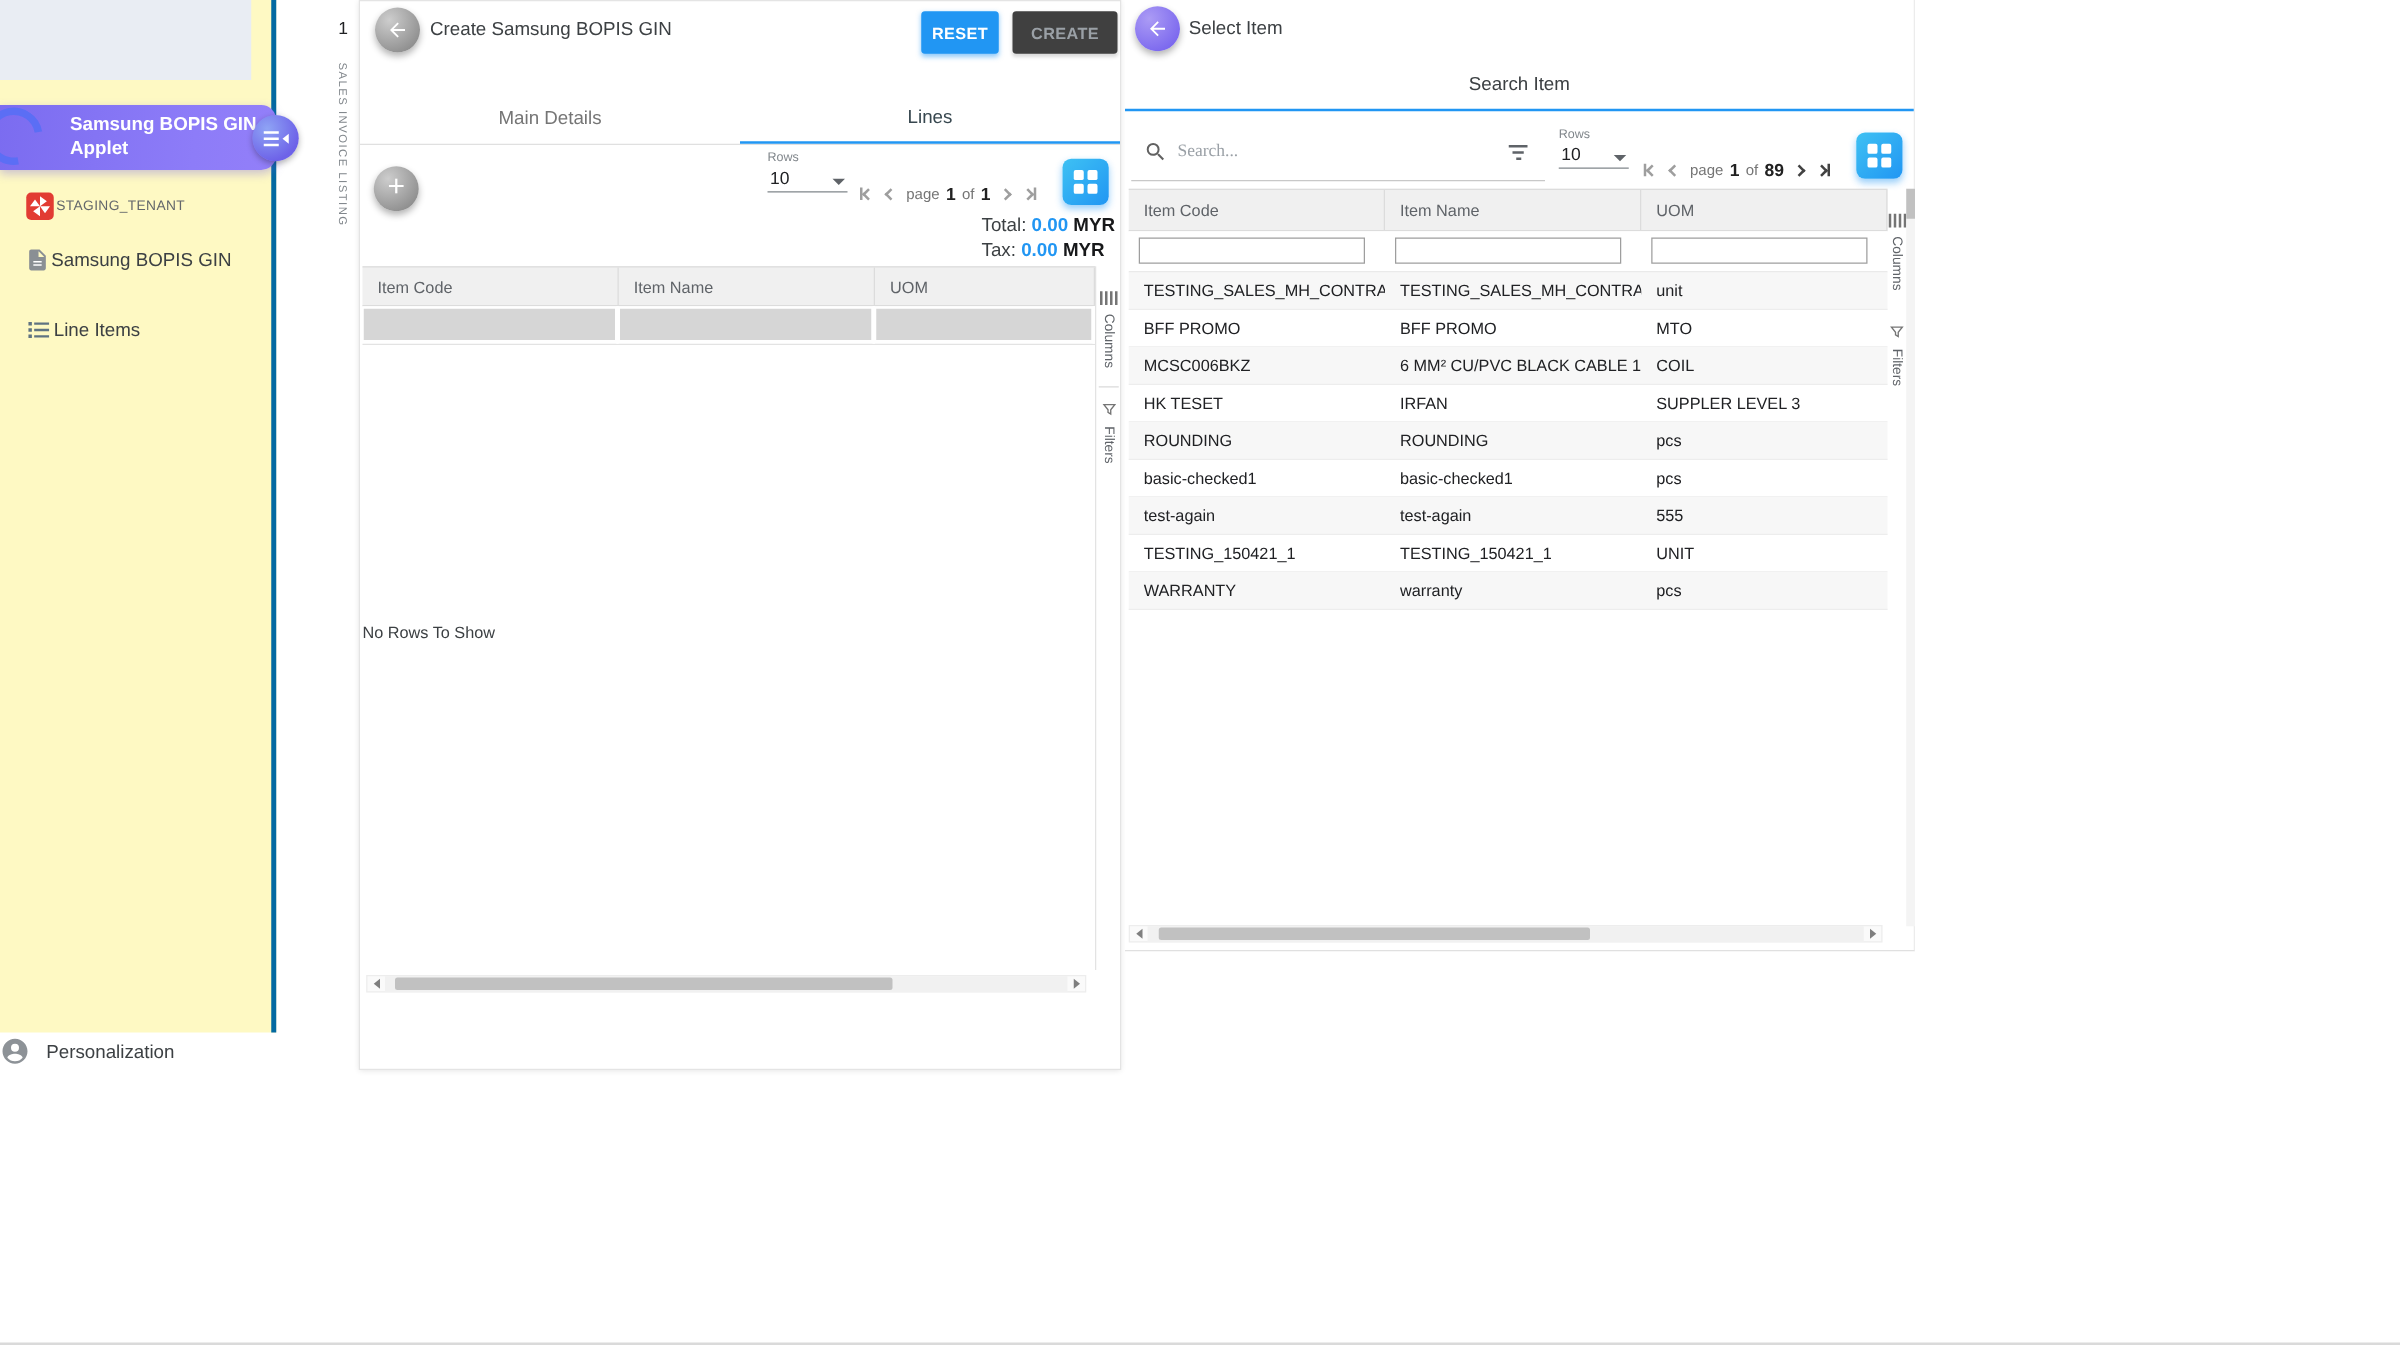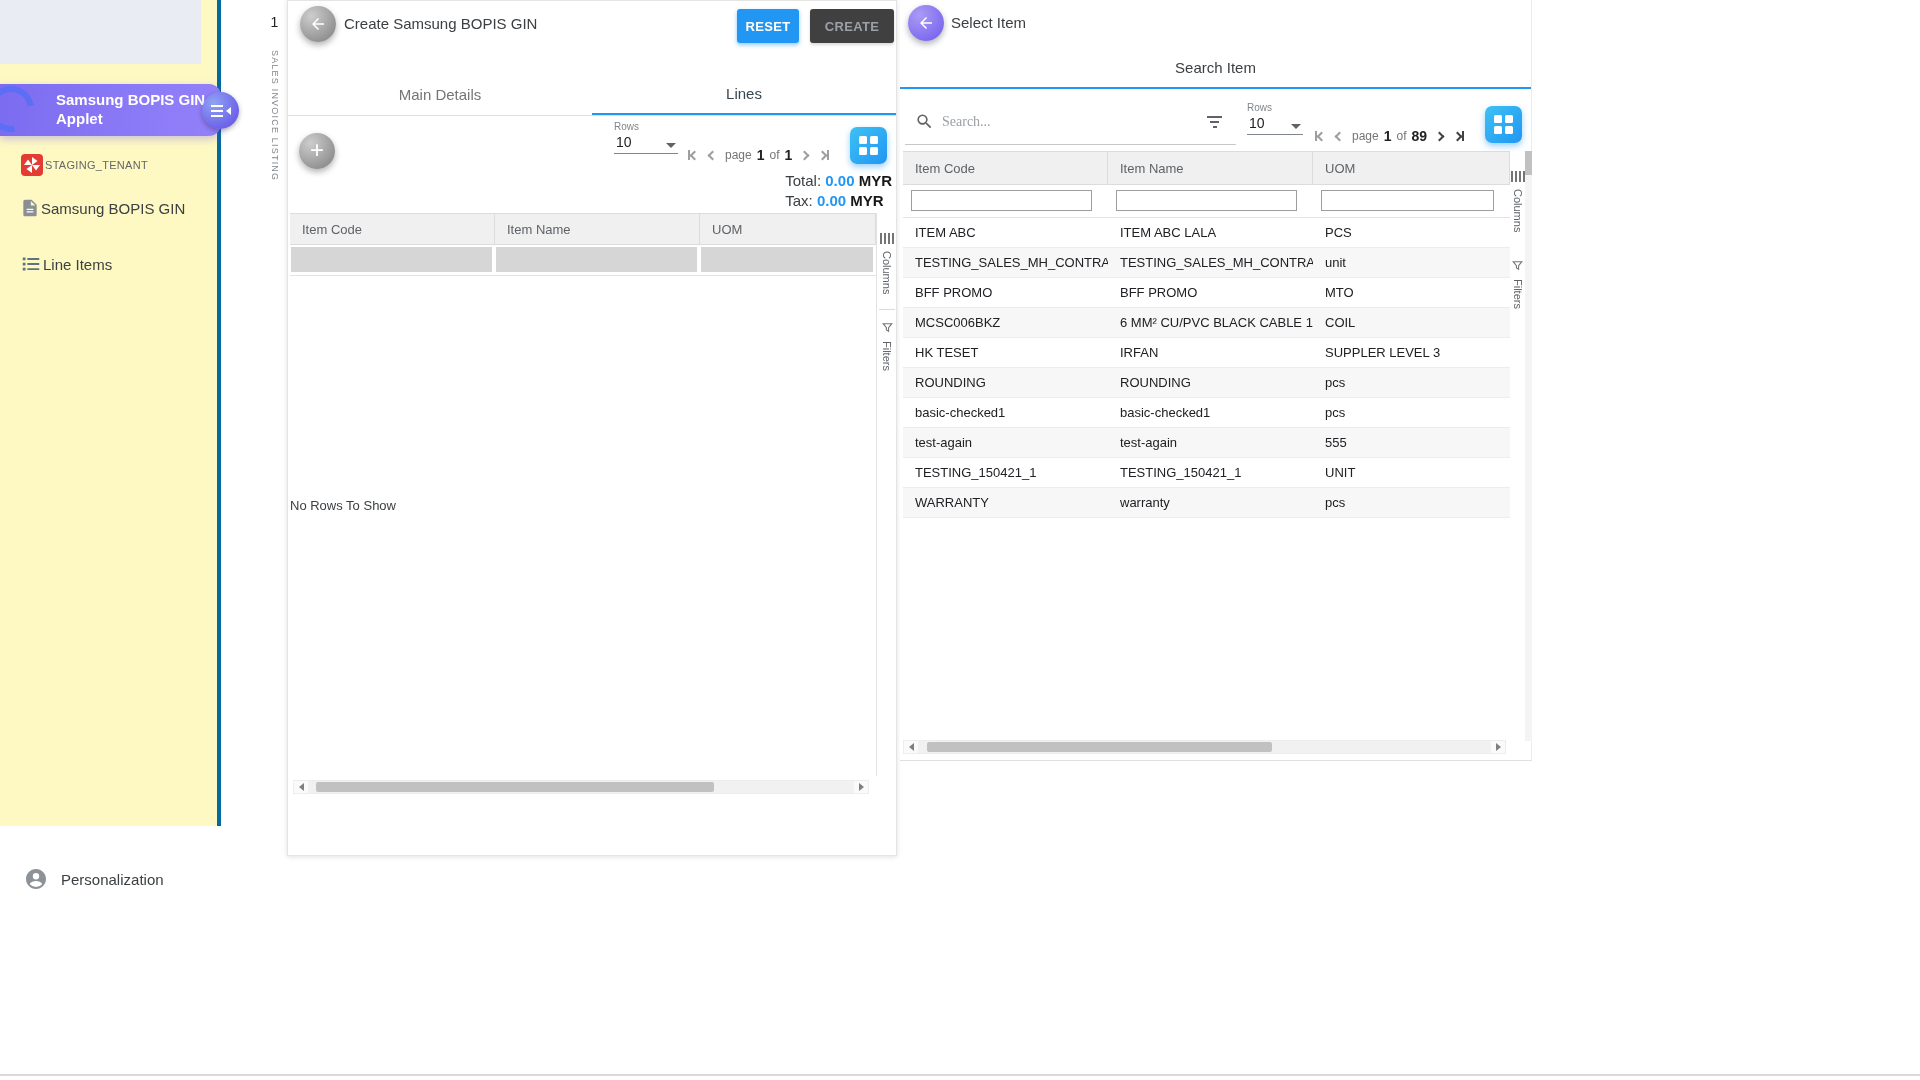--- a/index.html
+++ b/index.html
@@ -20,21 +20,21 @@
     display:flex;align-items:center;justify-content:center;gap:3px;cursor:pointer;z-index:4}
   .menu-bars{display:flex;flex-direction:column;gap:3px}
   .menu-bars i{display:block;width:12px;height:2px;background:#fff}
   .tri-left{width:0;height:0;border-top:4px solid transparent;border-bottom:4px solid transparent;border-right:5px solid #fff}
   .nav-item{position:absolute;display:flex;align-items:center;gap:1px;padding-left:20px;width:100%;cursor:pointer}
   .nav-tenant{top:150px;height:30px}
   .nav-tenant .nav-label{font-size:11px;color:#63676b;letter-spacing:.3px}
   .nav-gin{top:193px;height:30px}
   .nav-lineitems{top:249px;height:30px}
   .nav-label{font-size:15px;color:#3c4043}
-  .personalization{position:absolute;top:864px;height:30px;display:flex;align-items:center;gap:13px;padding-left:24px;width:100%;cursor:pointer}
+  .personalization{position:absolute;top:826px;height:30px;display:flex;align-items:center;gap:13px;width:100%;cursor:pointer}
 
   
   .ws-strip{position:absolute;left:261px;top:0;width:27px;height:856px;cursor:pointer}
   .ws-number{position:absolute;top:14px;left:0;width:100%;text-align:center;font-size:14px;color:#202124}
   .ws-label{position:absolute;top:50px;left:50%;transform:translateX(-50%);writing-mode:vertical-rl;font-size:9px;color:#80868b;letter-spacing:1.2px}
 
   
   .panel{position:absolute;background:#fff}
   .create-panel{left:287px;top:0;width:610px;height:856px;border:1px solid #e4e4e4;box-shadow:0 1px 5px rgba(0,0,0,.12)}
   .select-panel{left:900px;top:0;width:632px;height:761px;border-right:1px solid #ececec;border-bottom:1px solid #e0e0e0}
@@ -392,25 +392,20 @@
         <div class="th c0">Item Code</div>
         <div class="th c1">Item Name</div>
         <div class="th c2">UOM</div>
       </div>
       <div class="filter-row">
         <div class="fcell c0"><input class="finput" type="text" style=""></div>
         <div class="fcell c1"><input class="finput" type="text" style=""></div>
         <div class="fcell c2"><input class="finput" type="text" style=""></div>
       </div>
       <div id="item-rows">
-          <div class="trow">
-            <div class="td c0">ITEM ABC</div>
-            <div class="td c1">ITEM ABC LALA</div>
-            <div class="td c2">PCS</div>
-          </div>
           <div class="trow alt">
             <div class="td c0">TESTING_SALES_MH_CONTRACT</div>
             <div class="td c1">TESTING_SALES_MH_CONTRACT</div>
             <div class="td c2">unit</div>
           </div>
           <div class="trow">
             <div class="td c0">BFF PROMO</div>
             <div class="td c1">BFF PROMO</div>
             <div class="td c2">MTO</div>
           </div>

